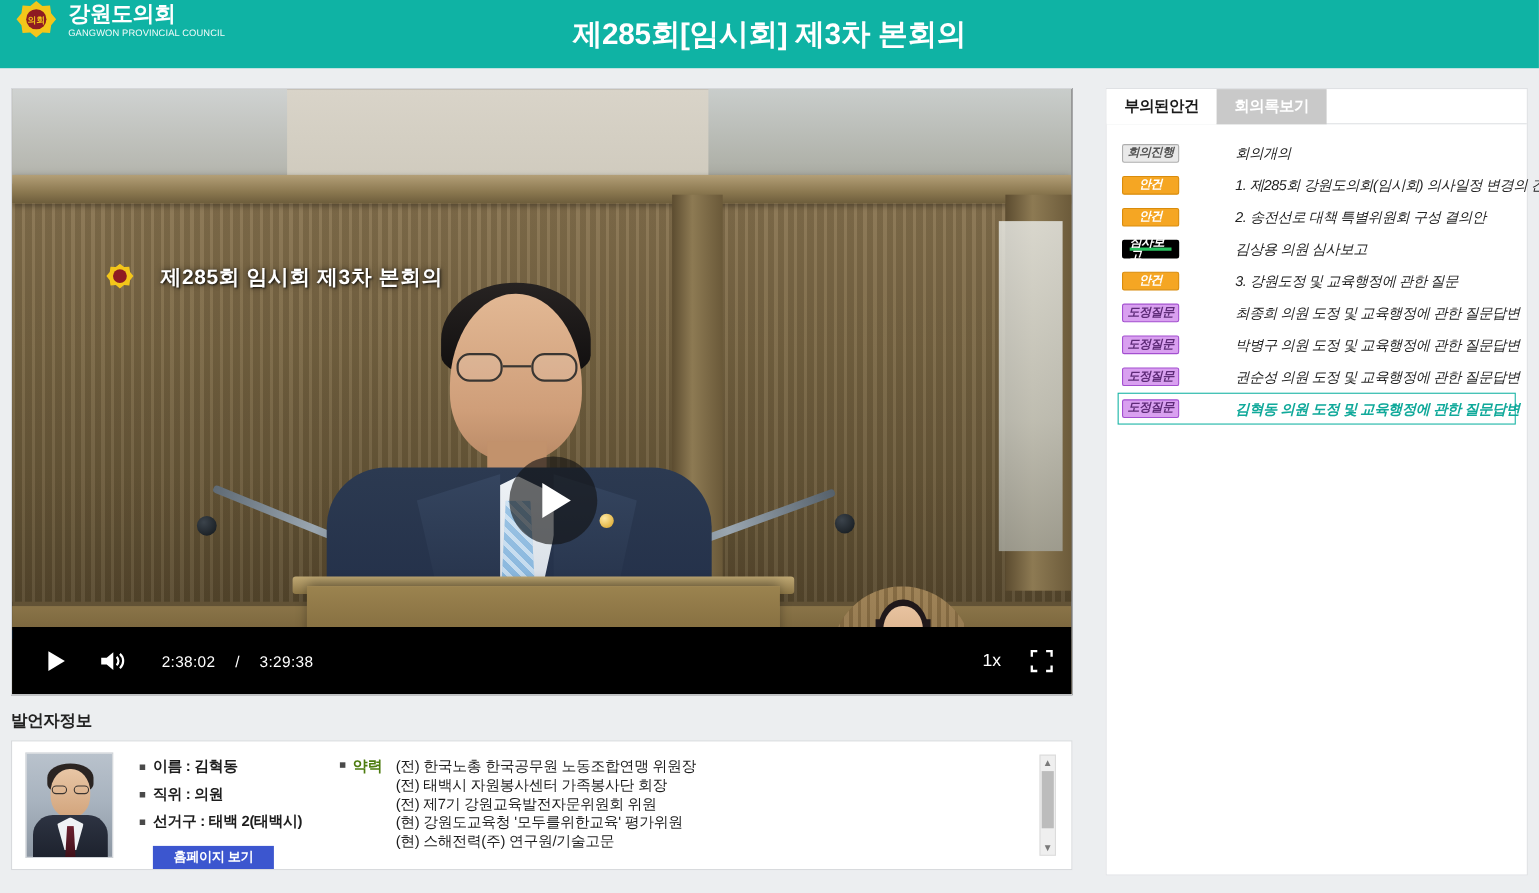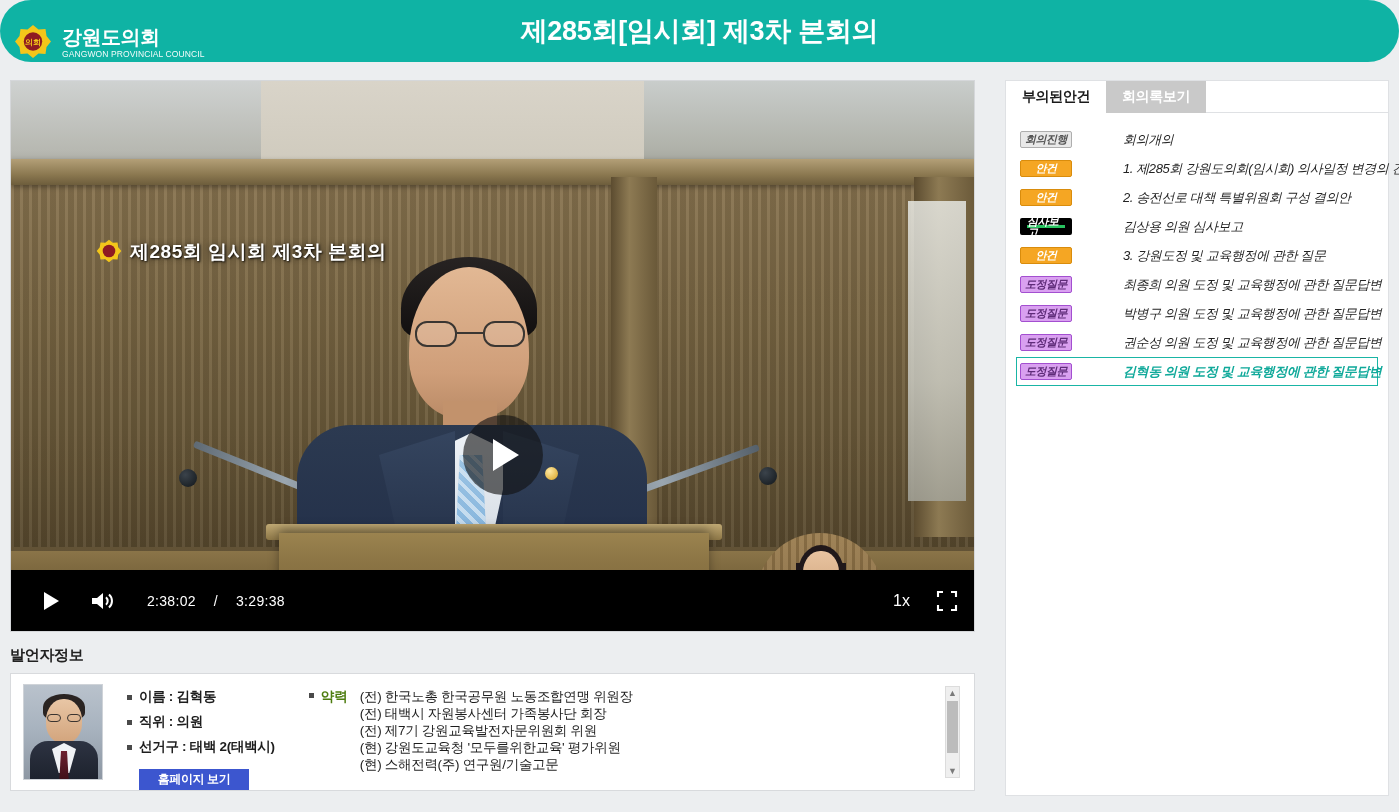--- a/index.html
+++ b/index.html
@@ -9,21 +9,21 @@
     background: #eceef0;
     font-family: "Liberation Sans", "DejaVu Sans", sans-serif;
     overflow: hidden;
   }
 
   
   .site-header {
     position: absolute; top: 0; left: 0;
     width: 1399px; height: 62px;
     background: #0fb3a4;
-    display: flex; align-items: flex-end; border-radius: 31px;
+    display: flex; align-items: flex-start;
   }
   .brand { display: flex; align-items: center; padding-left: 14px; width: 200px; }
   .brand-emblem {
     width: 38px; height: 38px; flex: 0 0 38px; position: relative;
   }
   .brand-emblem svg { display: block; }
   .brand-text { margin-left: 10px; color: #ffffff; }
   .brand-ko {
     font-size: 20px; font-weight: bold; letter-spacing: -0.5px;
     line-height: 22px; white-space: nowrap;
@@ -185,21 +185,21 @@
   .mic-head {
     position: absolute; width: 18px; height: 18px; border-radius: 50%;
     background: radial-gradient(circle at 35% 32%,#3b434b,#11161a);
   }
   .mic-head.h1 { left: 168px; top: 388px; }
   .mic-head.h2 { left: 748px; top: 386px; }
 
   
   .video-badge {
     position: absolute; left: 85px; top: 158px;
-    display: flex; align-items: center; gap: 8px;
+    display: flex; align-items: center; gap: 24px;
     pointer-events: none;
   }
   .video-badge-text {
     color: #ffffff; font-size: 19px; font-weight: bold;
     letter-spacing: 0.5px;
     text-shadow: 1px 1px 2px rgba(0,0,0,.8), 0 0 6px rgba(0,0,0,.6);
   }
 
   
   .signer {

